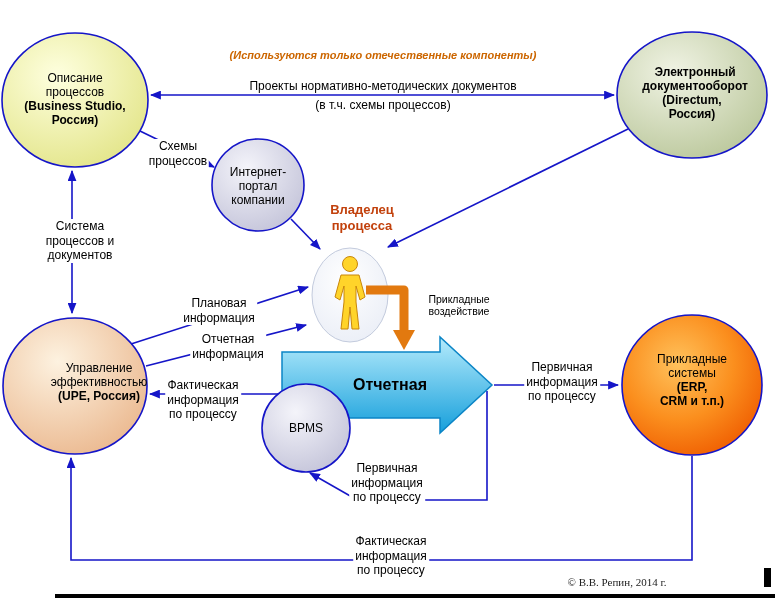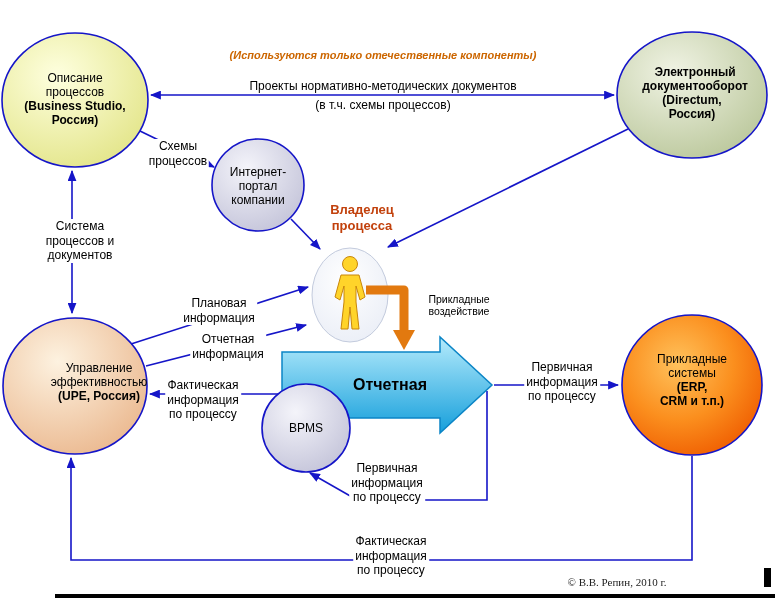--- a/index.html
+++ b/index.html
@@ -123,21 +123,21 @@
 воздействие</div>
   <div class="lbl bg" style="left:562px; top:360px;">Первичная
 информация
 по процессу</div>
   <div class="lbl bg" style="left:387px; top:461px;">Первичная
 информация
 по процессу</div>
   <div class="lbl bg" style="left:391px; top:534px;">Фактическая
 информация
 по процессу</div>
-  <div class="lbl copyright" style="left:617px; top:576px;">© В.В. Репин, 2010 г.</div>
+  <div class="lbl copyright" style="left:617px; top:576px;">© В.В. Репин, 2014 г.</div>
 
   <div class="node-label" style="left:75px; top:99px;">
     <div class="node-name">Описание
 процессов</div>
     <div class="node-detail">(Business Studio,
 Россия)</div>
   </div>
   <div class="node-label" style="left:692px; top:93px;">
     <div class="node-name bold">Электронный
 документооборот</div>

